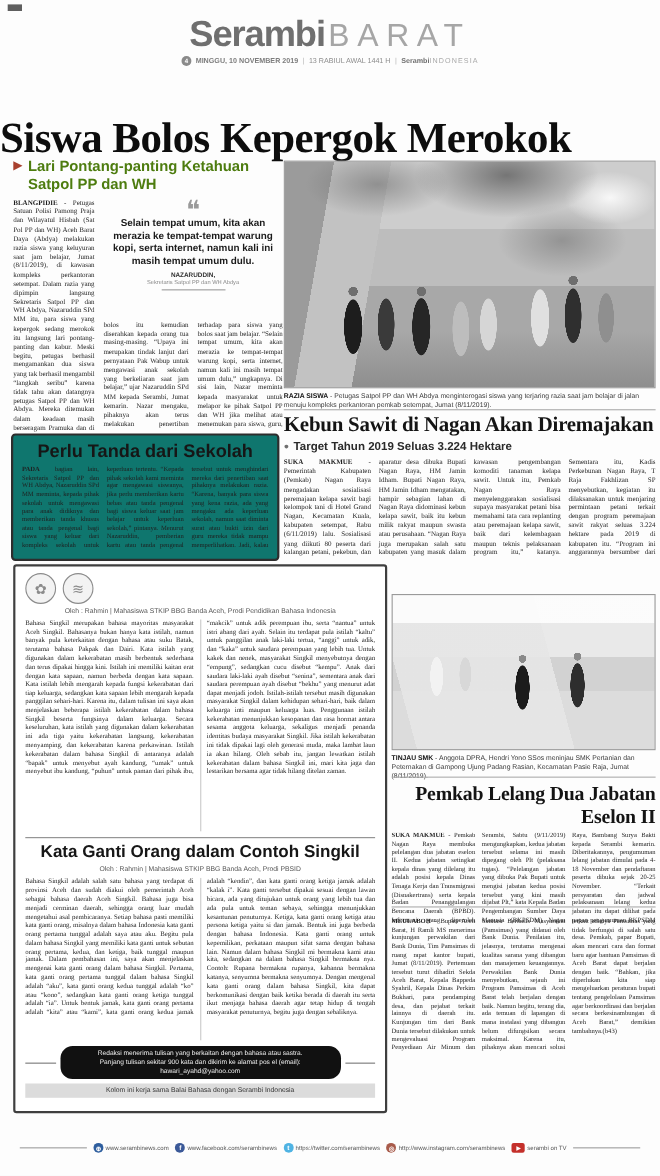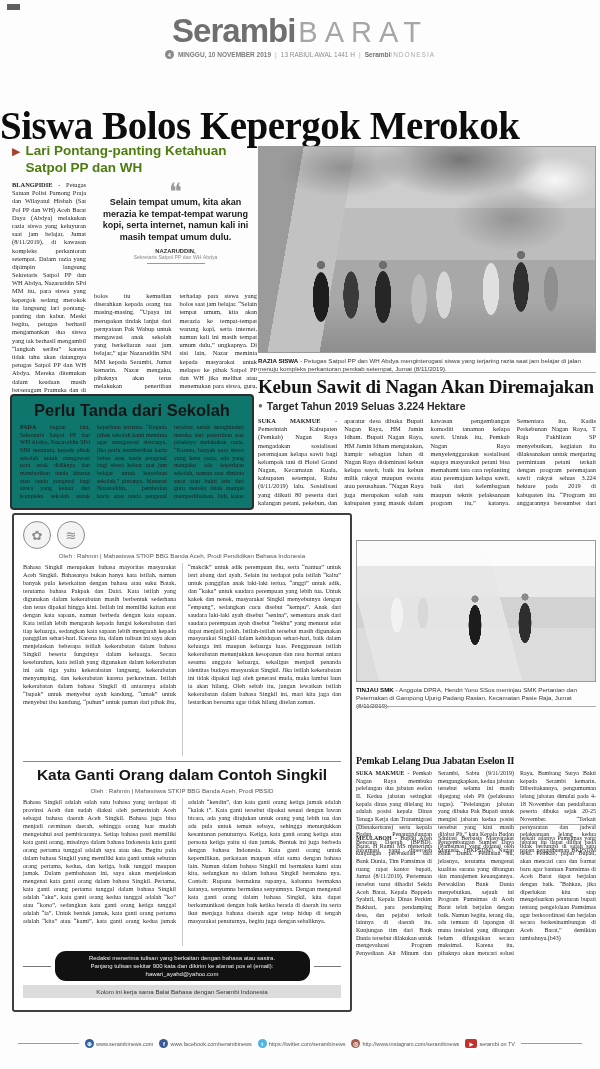--- a/index.html
+++ b/index.html
@@ -117,21 +117,21 @@
   .lang-divider{border-top:1px solid #8a8a8a;margin:5px 0 4px;}
   .lang-title2{text-align:center;font-size:15.5px;font-weight:bold;color:#161616;}
   .notice-row{display:flex;align-items:center;gap:4px;margin-top:5px;}
   .notice-line{flex:1;border-top:1px solid #777;}
   .notice-pill{background:#111;color:#f0f0f0;border-radius:11px;padding:3px 10px;text-align:center;
                font-size:6px;line-height:1.35;max-width:235px;}
   .partner-strip{margin-top:4px;background:#dcdcdc;color:#333;text-align:center;font-size:6.2px;padding:3px 2px;}
 
   
   .lelang{left:356px;top:706px;width:240px;border-top:1px solid #ababab;padding-top:4px;box-sizing:border-box;}
-  .lelang-head{font-size:10px;text-align:left;letter-spacing:-.2px;margin-top:44px;}
+  .lelang-head{font-size:18px;text-align:right;letter-spacing:-.2px;}
   .lelang-cols{margin-top:4px;column-count:3;column-gap:6px;height:90px;overflow:hidden;font-size:6px;}
 
   
   .bank{left:356px;top:824px;width:240px;border-top:1px solid #ababab;padding-top:5px;box-sizing:border-box;}
   .bank-head{font-size:20px;text-align:center;line-height:1.08;}
   .bank-cols{margin-top:5px;column-count:3;column-gap:6px;height:124px;overflow:hidden;font-size:6px;}
 
   
   .footer{left:0;top:1039px;width:600px;display:flex;align-items:center;gap:6px;padding:0 18px;box-sizing:border-box;}
   .f-line{flex:1;border-top:1px solid #9c9c9c;}

